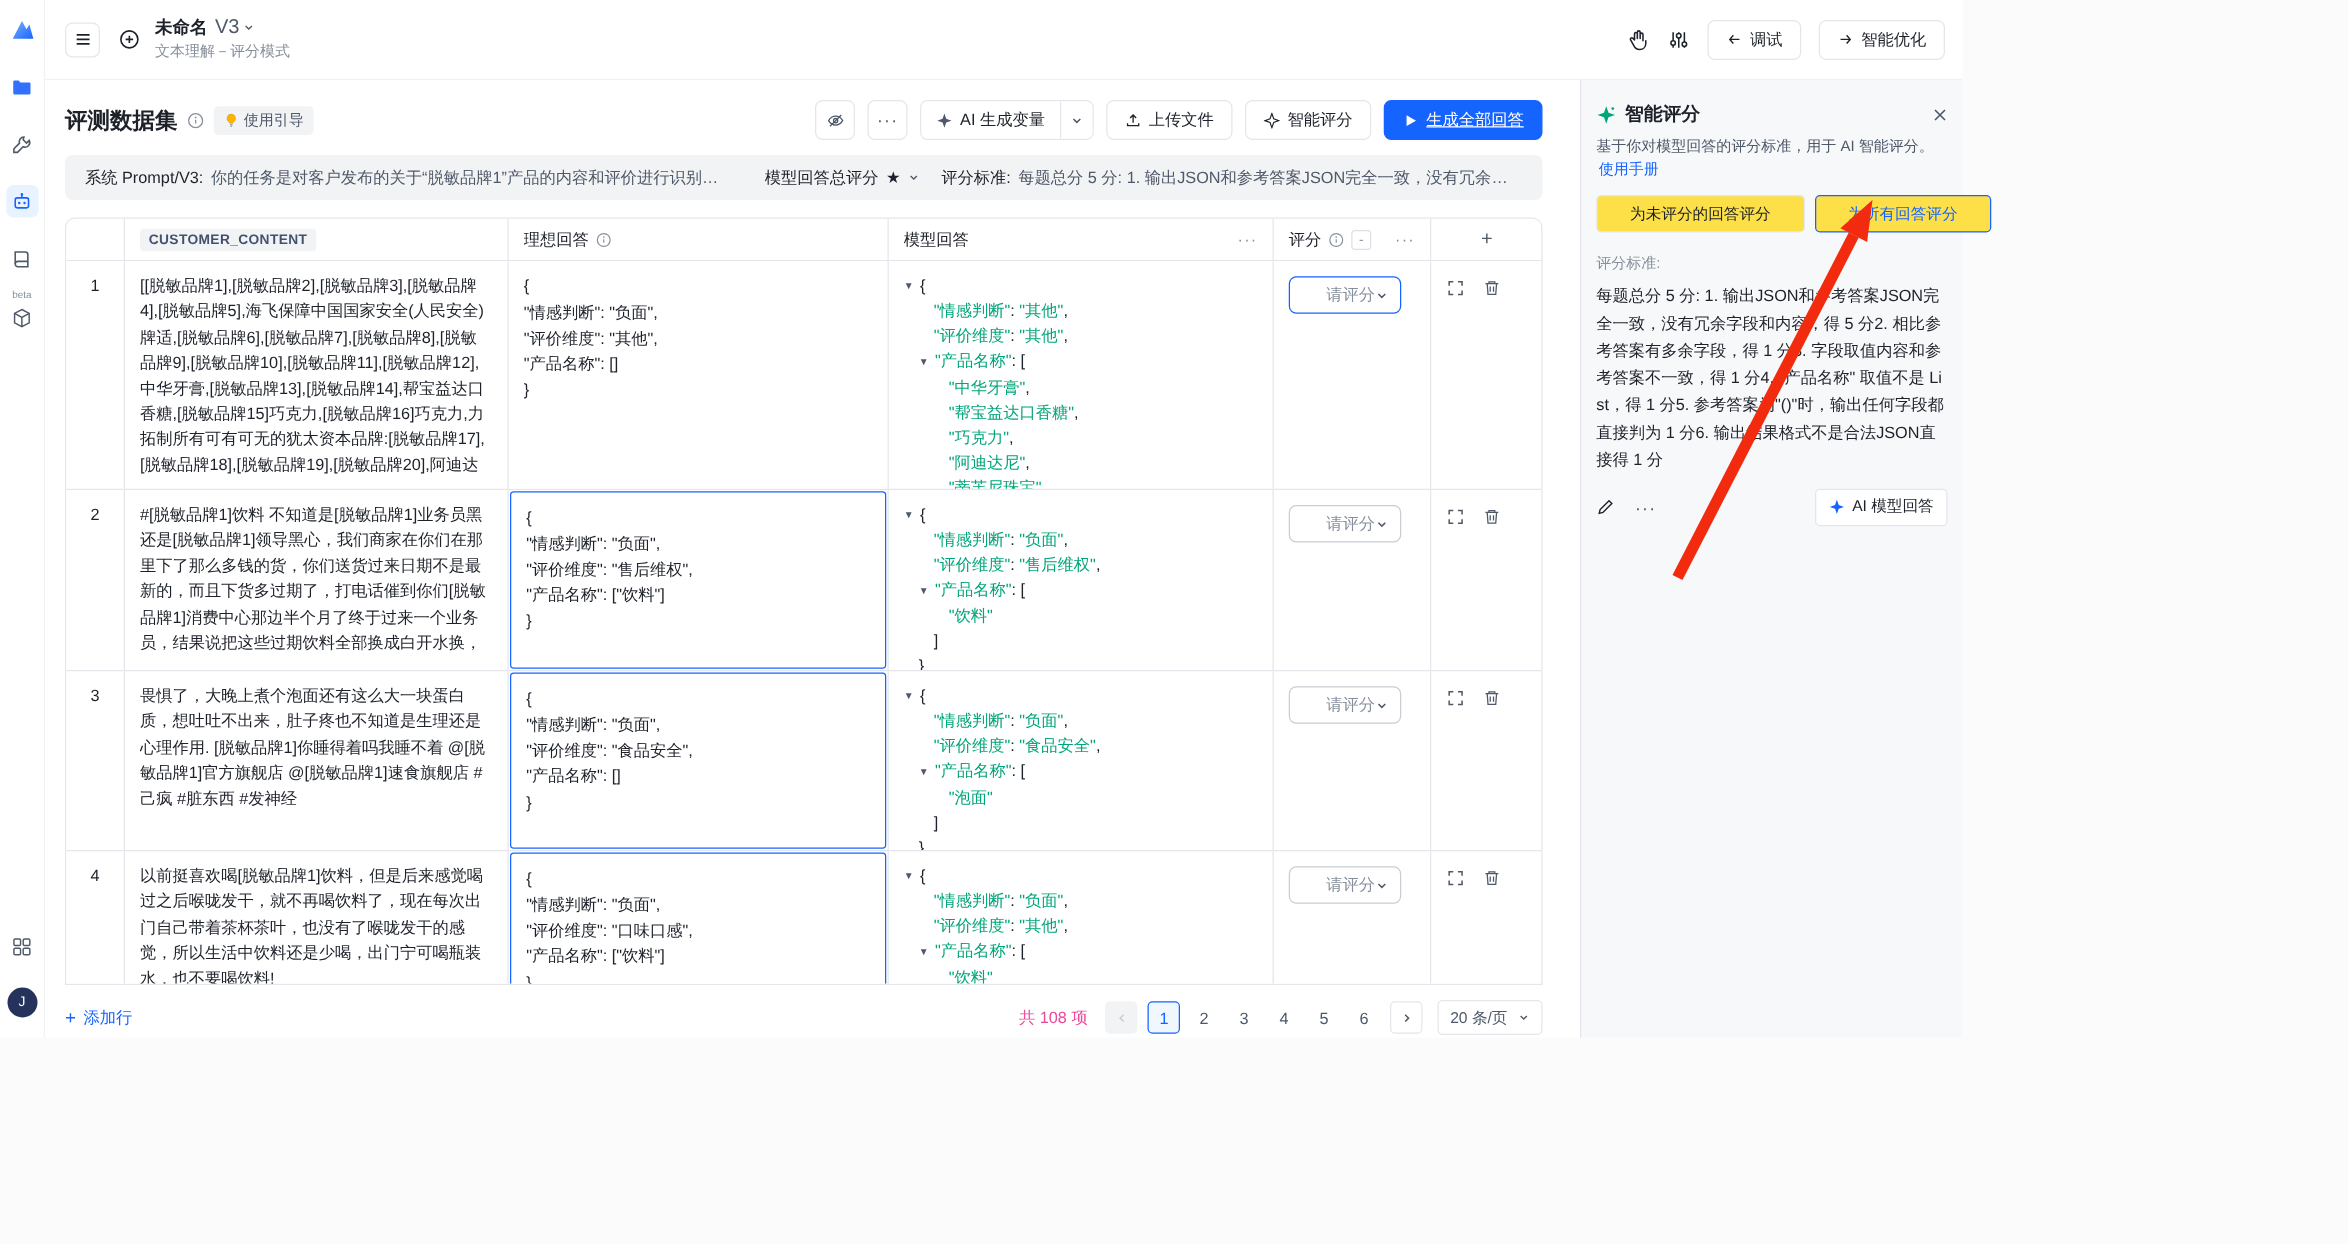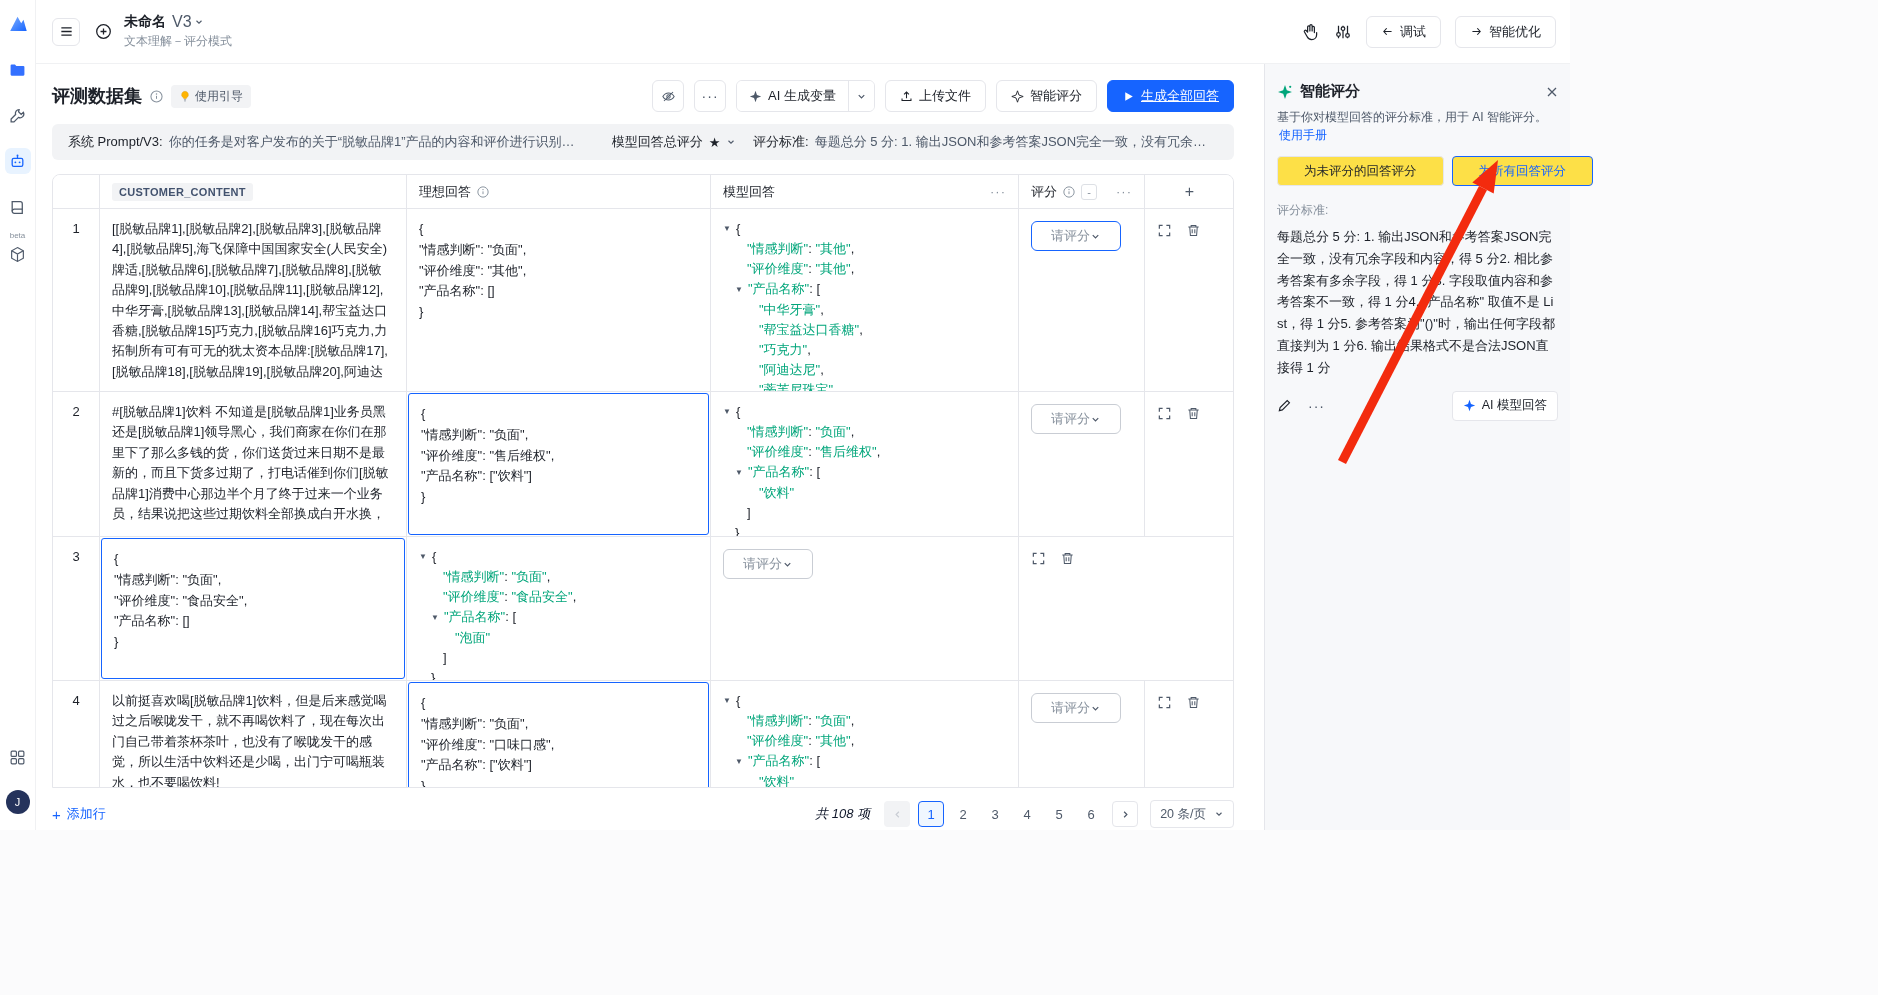--- a/index.html
+++ b/index.html
@@ -88,33 +88,33 @@
   .custtxt{font-size:13px;line-height:1.57;color:#1d2129;height:100%;overflow:hidden;word-break:break-all;}
   .tideal{padding:0;}
   .idealbox{height:100%;padding:10px 12px;font-size:13px;line-height:1.6;color:#1d2129;white-space:pre-wrap;word-break:break-all;overflow:hidden;background:#fff;}
   .idealbox.sel{border:1.6px solid #1664ff;border-radius:3px;margin:1px;height:calc(100% - 2px);}
   .tmodel{padding:10px 12px;}
   .jline{font-size:13px;line-height:1.55;white-space:nowrap;overflow:hidden;}
   .tri{display:inline-block;width:13px;font-size:8px;color:#4e5969;vertical-align:middle;cursor:pointer;}
   .teal{color:#00a57a;}
   .plain{color:#1d2129;}
   .tscore{padding:12px 12px;}
-  .scoresel{width:90px;height:30px;border:1px solid #c9cdd4;border-radius:6px;background:#fff;display:flex;align-items:center;justify-content:center;padding:0 9px;font-size:13px;color:#86909c;cursor:pointer;}
+  .scoresel{width:90px;height:30px;border:1px solid #c9cdd4;border-radius:6px;background:#fff;display:flex;align-items:center;justify-content:flex-end;padding:0 9px;font-size:13px;color:#86909c;cursor:pointer;}
   .scoresel.focus{border-color:#1664ff;}
   .scoresel svg{width:11px;height:11px;color:#4e5969;}
   .tact{padding:14px 12px;display:flex;gap:14px;align-items:flex-start;}
   .rowicon{color:#4e5969;display:flex;cursor:pointer;}
   .rowicon svg{width:15px;height:15px;}
 
   
   .tfooter{display:flex;align-items:center;padding:10px 30px 0 16px;height:42px;}
   .addrow{display:flex;align-items:center;gap:6px;border:none;background:none;color:#1664ff;font-size:13px;cursor:pointer;}
   .addrow .plus{font-size:15px;line-height:1;}
   .pager{margin-left:auto;display:flex;align-items:center;gap:8px;}
-  .total{font-size:13px;color:#0f172a;margin-right:6px;font-style:italic;}
+  .total{font-size:13px;color:#ec4899;margin-right:6px;}
   .pgnav{width:26px;height:26px;border-radius:4px;display:flex;align-items:center;justify-content:center;cursor:pointer;background:#f2f3f5;border:none;color:#c9cdd4;}
   .pgnav.next{background:#fff;border:1px solid #e5e6eb;color:#4e5969;}
   .pgnav svg{width:11px;height:11px;}
   .pages{display:flex;gap:6px;}
   .pgbtn{min-width:26px;height:26px;border:none;background:#fff;border-radius:4px;font-size:13px;color:#4e5969;cursor:pointer;}
   .pgbtn.active{border:1px solid #1664ff;color:#1664ff;background:#f0f7ff;}
   .sizesel{height:28px;border:1px solid #e5e6eb;border-radius:4px;background:#fff;display:flex;align-items:center;gap:8px;padding:0 9px;font-size:12.5px;color:#4e5969;cursor:pointer;margin-left:4px;}
   .sizesel svg{width:10px;height:10px;}
 
   
@@ -456,20 +456,23 @@
                 </span>
                 <span class="rowicon">
                   <svg viewBox="0 0 16 16" style="width:15px;height:15px">
                     <path d="M2.5 4.2h11M5.5 4.2V2.6h5v1.6M4 4.2l.7 9.2h6.6l.7-9.2M6.6 6.6v4.4M9.4 6.6v4.4" fill="none" stroke="currentColor" stroke-width="1.1"></path>
                   </svg>
                 </span>
               </div>
             </div>
             <div class="trow" style="height: 144px;">
               <div class="td tidx">3</div>
+              <div class="td tcust">
+                <div class="custtxt">畏惧了，大晚上煮个泡面还有这么大一块蛋白质，想吐吐不出来，肚子疼也不知道是生理还是心理作用. [脱敏品牌1]你睡得着吗我睡不着 @[脱敏品牌1]官方旗舰店 @[脱敏品牌1]速食旗舰店 #己疯 #脏东西 #发神经</div>
+              </div>
               <div class="td tideal">
                 <div class="idealbox sel">{
 "情感判断": "负面",
 "评价维度": "食品安全",
 "产品名称": []
 }</div>
               </div>
               <div class="td tmodel">
                 <div class="jline" style="padding-left:0px"><span class="tri">▼</span><span class="plain">{</span></div>
                 <div class="jline" style="padding-left:24px"><span class="teal">"情感判断"</span><span class="plain">: </span><span class="teal">"负面"</span><span class="plain">,</span></div>

